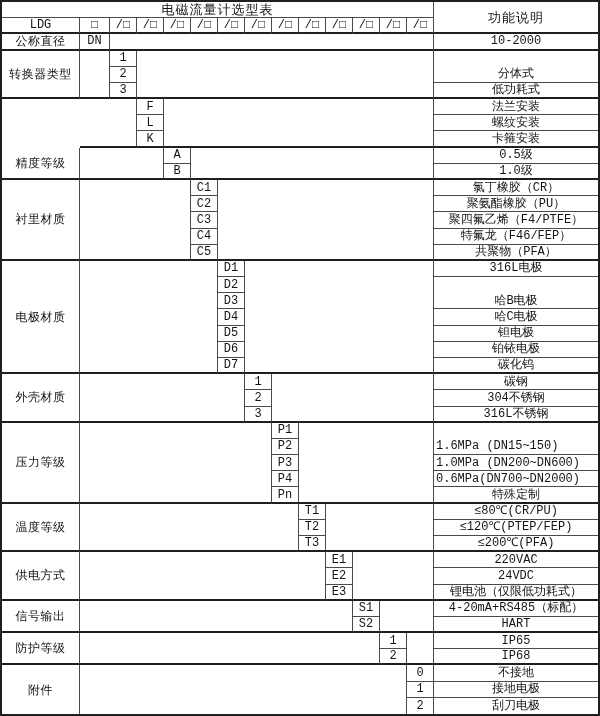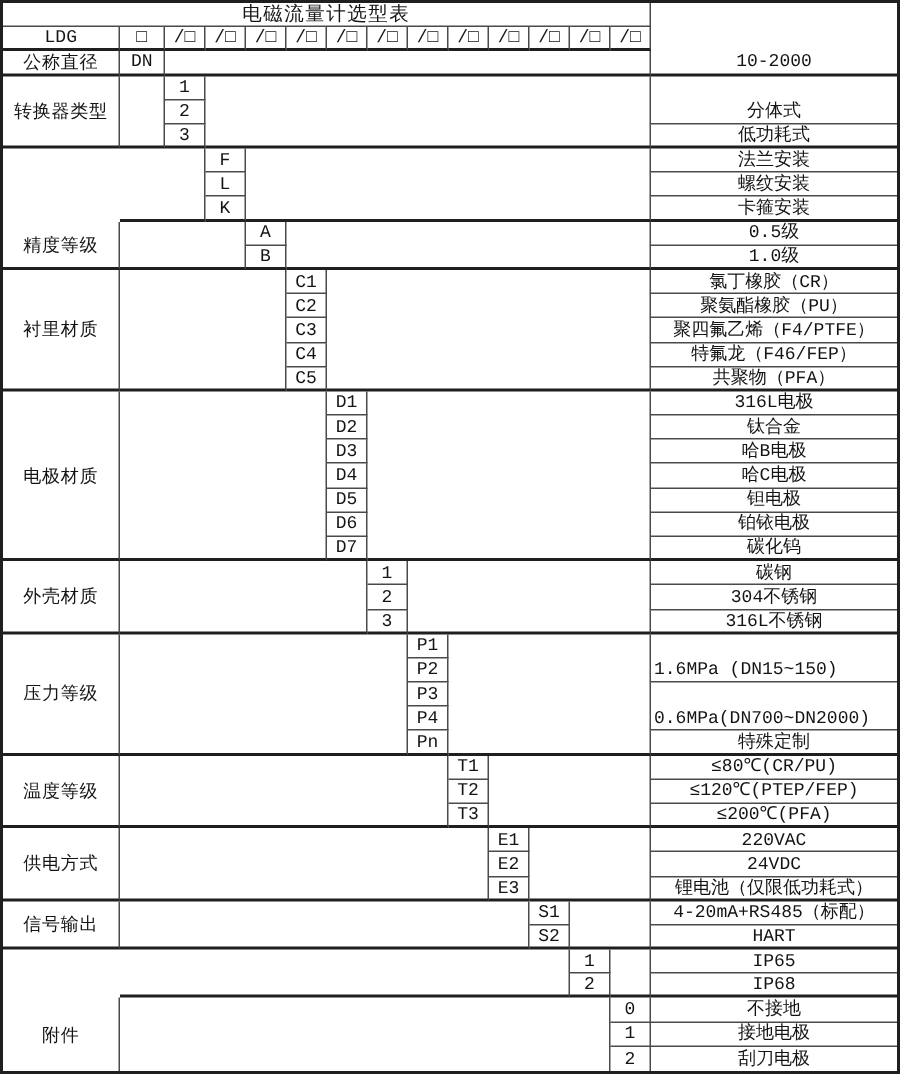--- a/index.html
+++ b/index.html
@@ -33,20 +33,21 @@
   .desc{font-size:12px;}
   .left{justify-content:flex-start;padding-left:2px;}
   .model{font-size:12px;}
 </style>
 </head>
 <body>
 
 <div class="sheet">
 
   <div class="c title" style="grid-area:1/1/2/15">电磁流量计选型表</div>
+  <div class="c deschead sb lc" style="grid-area:1/15/3/16">功能说明</div>
 
   <div class="c model sb" style="grid-area:2/1/3/2">LDG</div>
   <div class="c model sb" style="grid-area:2/2/3/3">□</div>
   <div class="c model sb" style="grid-area:2/3/3/4">/□</div>
   <div class="c model sb" style="grid-area:2/4/3/5">/□</div>
   <div class="c model sb" style="grid-area:2/5/3/6">/□</div>
   <div class="c model sb" style="grid-area:2/6/3/7">/□</div>
   <div class="c model sb" style="grid-area:2/7/3/8">/□</div>
   <div class="c model sb" style="grid-area:2/8/3/9">/□</div>
   <div class="c model sb" style="grid-area:2/9/3/10">/□</div>
@@ -105,21 +106,20 @@
   <div class="c sb" style="grid-area:17/2/24/7"></div>
   <div class="c code" style="grid-area:17/7/18/8">D1</div>
   <div class="c code" style="grid-area:18/7/19/8">D2</div>
   <div class="c code" style="grid-area:19/7/20/8">D3</div>
   <div class="c code" style="grid-area:20/7/21/8">D4</div>
   <div class="c code" style="grid-area:21/7/22/8">D5</div>
   <div class="c code" style="grid-area:22/7/23/8">D6</div>
   <div class="c code sb" style="grid-area:23/7/24/8">D7</div>
   <div class="c sb" style="grid-area:17/8/24/15"></div>
   <div class="c desc lc" style="grid-area:17/15/18/16">316L电极</div>
-  <div class="c desc lc" style="grid-area:18/15/19/16">钛合金</div>
   <div class="c desc lc" style="grid-area:19/15/20/16">哈B电极</div>
   <div class="c desc lc" style="grid-area:20/15/21/16">哈C电极</div>
   <div class="c desc lc" style="grid-area:21/15/22/16">钽电极</div>
   <div class="c desc lc" style="grid-area:22/15/23/16">铂铱电极</div>
   <div class="c desc sb lc" style="grid-area:23/15/24/16">碳化钨</div>
 
   <div class="c label sb" style="grid-area:24/1/27/2">外壳材质</div>
   <div class="c sb" style="grid-area:24/2/27/8"></div>
   <div class="c code" style="grid-area:24/8/25/9">1</div>
   <div class="c code" style="grid-area:25/8/26/9">2</div>
@@ -131,20 +131,21 @@
 
   <div class="c label sb" style="grid-area:27/1/32/2">压力等级</div>
   <div class="c sb" style="grid-area:27/2/32/9"></div>
   <div class="c code" style="grid-area:27/9/28/10">P1</div>
   <div class="c code" style="grid-area:28/9/29/10">P2</div>
   <div class="c code" style="grid-area:29/9/30/10">P3</div>
   <div class="c code" style="grid-area:30/9/31/10">P4</div>
   <div class="c code sb" style="grid-area:31/9/32/10">Pn</div>
   <div class="c sb" style="grid-area:27/10/32/15"></div>
   <div class="c desc left lc" style="grid-area:28/15/29/16">1.6MPa (DN15~150)</div>
+  <div class="c desc left lc" style="grid-area:29/15/30/16">1.0MPa (DN200~DN600)</div>
   <div class="c desc left lc" style="grid-area:30/15/31/16">0.6MPa(DN700~DN2000)</div>
   <div class="c desc sb lc" style="grid-area:31/15/32/16">特殊定制</div>
 
   <div class="c label sb" style="grid-area:32/1/35/2">温度等级</div>
   <div class="c sb" style="grid-area:32/2/35/10"></div>
   <div class="c code" style="grid-area:32/10/33/11">T1</div>
   <div class="c code" style="grid-area:33/10/34/11">T2</div>
   <div class="c code sb" style="grid-area:34/10/35/11">T3</div>
   <div class="c sb" style="grid-area:32/11/35/15"></div>
   <div class="c desc lc" style="grid-area:32/15/33/16">≤80℃(CR/PU)</div>
@@ -162,20 +163,21 @@
   <div class="c desc sb lc" style="grid-area:37/15/38/16">锂电池（仅限低功耗式）</div>
 
   <div class="c label sb" style="grid-area:38/1/40/2">信号输出</div>
   <div class="c sb" style="grid-area:38/2/40/12"></div>
   <div class="c code" style="grid-area:38/12/39/13">S1</div>
   <div class="c code sb" style="grid-area:39/12/40/13">S2</div>
   <div class="c sb" style="grid-area:38/13/40/15"></div>
   <div class="c desc lc" style="grid-area:38/15/39/16">4-20mA+RS485（标配）</div>
   <div class="c desc sb lc" style="grid-area:39/15/40/16">HART</div>
 
+  <div class="c label sb" style="grid-area:40/1/42/2">防护等级</div>
   <div class="c sb" style="grid-area:40/2/42/13"></div>
   <div class="c code" style="grid-area:40/13/41/14">1</div>
   <div class="c code sb" style="grid-area:41/13/42/14">2</div>
   <div class="c sb" style="grid-area:40/14/42/15"></div>
   <div class="c desc lc" style="grid-area:40/15/41/16">IP65</div>
   <div class="c desc sb lc" style="grid-area:41/15/42/16">IP68</div>
 
   <div class="c label nb" style="grid-area:42/1/45/2">附件</div>
   <div class="c nb" style="grid-area:42/2/45/14"></div>
   <div class="c code" style="grid-area:42/14/43/15">0</div>

